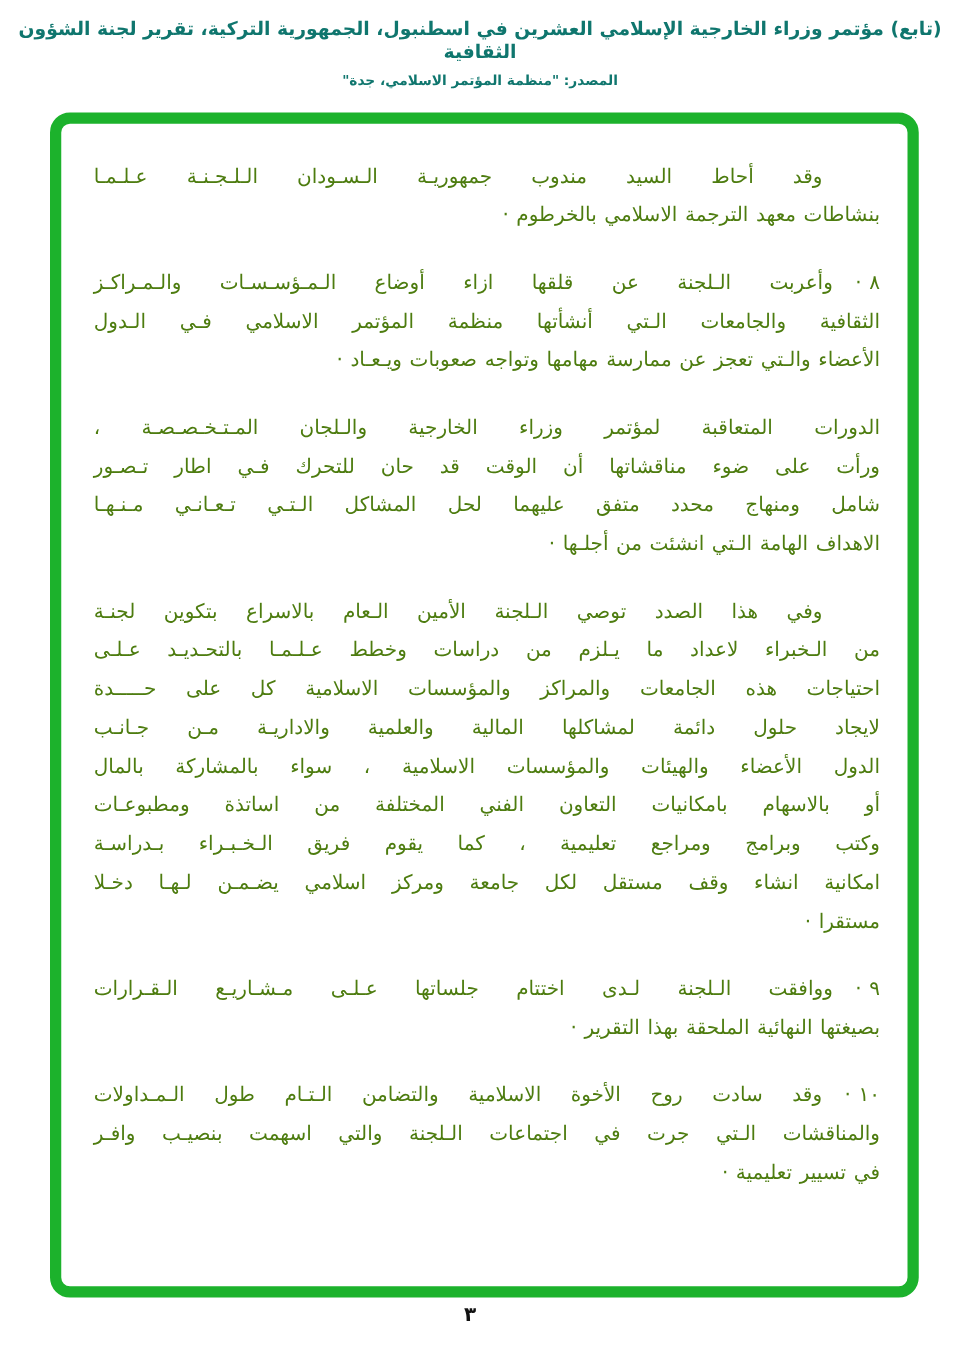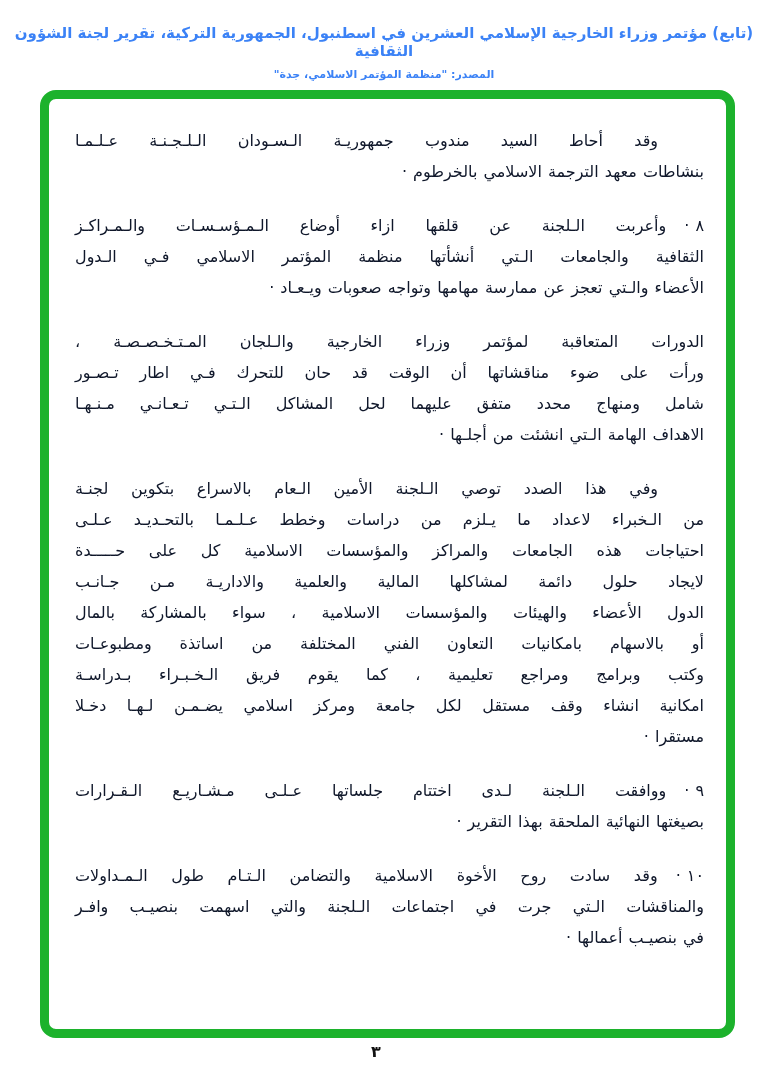--- a/index.html
+++ b/index.html
@@ -6,38 +6,38 @@
   html, body {
     width: 768px; height: 1085px;
     background: #ffffff;
     font-family: "DejaVu Sans", sans-serif;
     overflow: hidden;
     position: relative;
   }
   .page { position: absolute; inset: 0; background: #ffffff; }
 
   
-  .header { position: absolute; top: 24px; left: 0; width: 768px; direction: rtl; text-align: center; color: #3b82f6; }
+  .header { position: absolute; top: 14px; left: 0; width: 768px; direction: rtl; text-align: center; color: #0f766e; }
   .header-title { font-size: 15px; font-weight: bold; letter-spacing: 0; }
   .header-source { margin-top: 8px; font-size: 11px; font-weight: bold; }
 
   
   .green-box {
     position: absolute;
     left: 40px; top: 90px;
     width: 695px; height: 948px;
     border: 9px solid #1cb22c;
     border-radius: 16px;
     background: #ffffff;
   }
   .doc-body {
     position: absolute; inset: 0;
     padding: 26px 22px 14px 26px;
     direction: rtl;
-    color: #0f172a;
+    color: #4d7c0f;
   }
 
   .paragraph { margin-bottom: 23px; }
   .line {
     font-size: 16px;
     line-height: 31px;
     text-align: justify;
     text-align-last: justify;
     word-spacing: 1px;
   }
@@ -90,20 +90,20 @@
           <div class="line">امكانية انشاء وقف مستقل لكل جامعة ومركز اسلامي يضـمـن لـهـا دخـلا</div>
           <div class="line last">مستقرا ·</div>
         </div>
         <div class="paragraph">
           <div class="line"><span class="num">٩ ·</span>ووافقت الـلجنة لـدى اختتام جلساتها عـلـى مـشـاريـع الـقـرارات</div>
           <div class="line last">بصيغتها النهائية الملحقة بهذا التقرير ·</div>
         </div>
         <div class="paragraph">
           <div class="line"><span class="num">١٠ ·</span>وقد سادت روح الأخوة الاسلامية والتضامن الـتـام طول الـمـداولات</div>
           <div class="line">والمناقشات الـتي جرت في اجتماعات الـلجنة والتي اسهمت بنصيـب وافـر</div>
-          <div class="line last">في بنصيـب أعمالها ·</div>
+          <div class="line last">في تسيير تعليمية ·</div>
         </div>
       </div>
   </div>
 
   <div class="page-number">٣</div>
 
 </div>
 
 </body></html>

